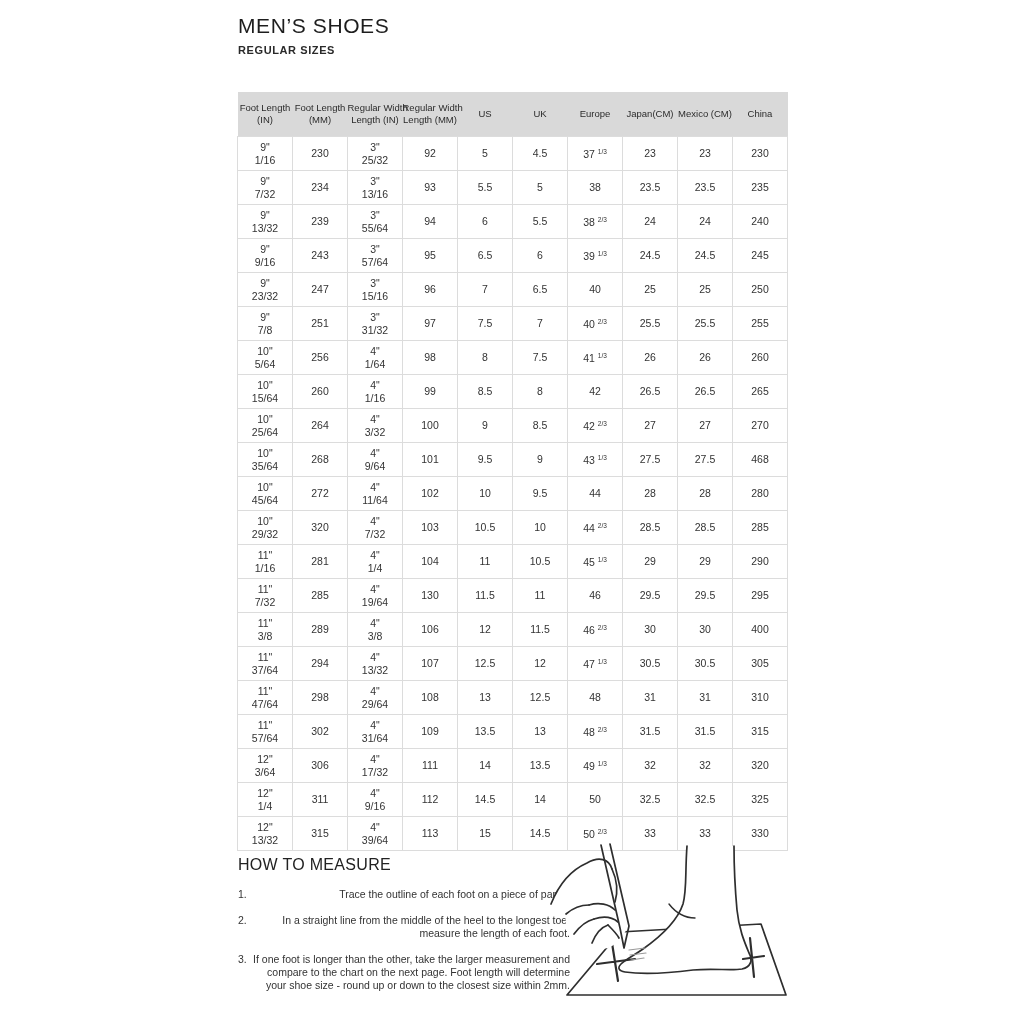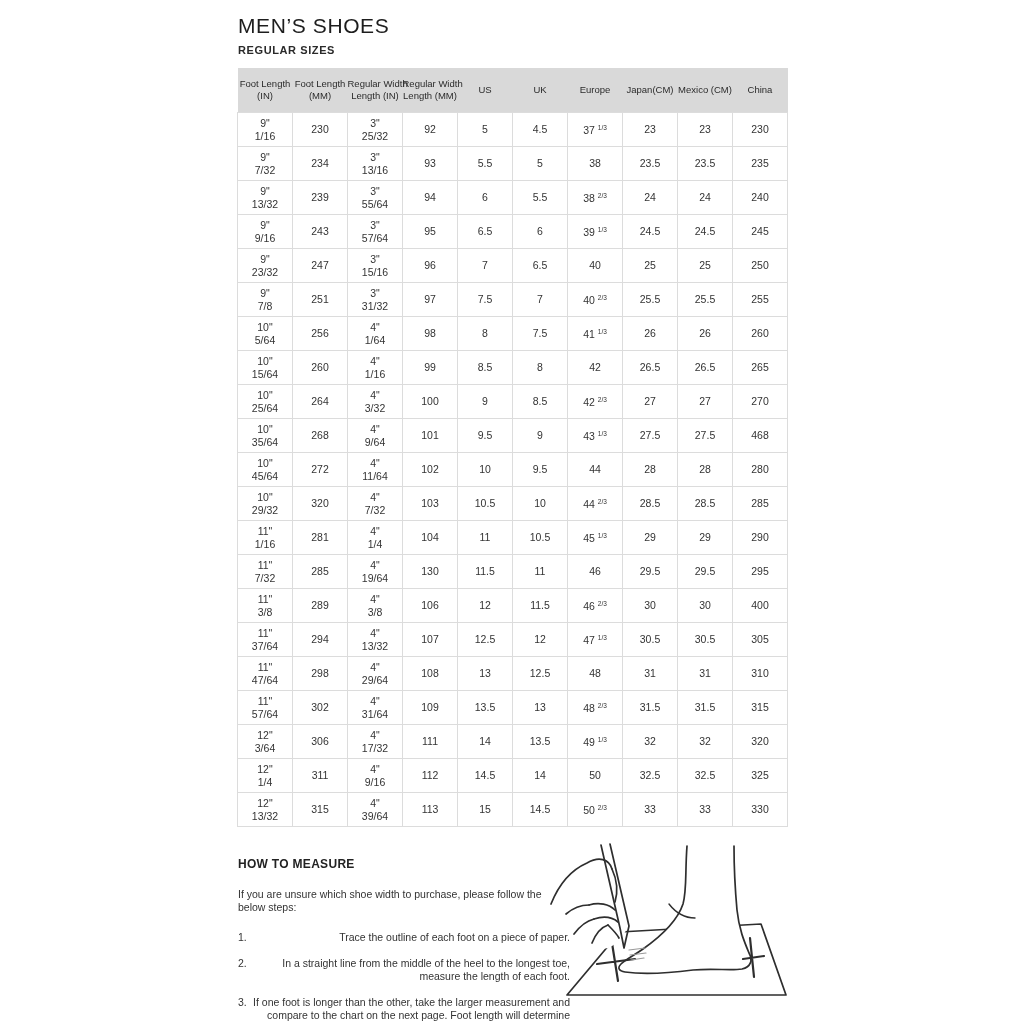--- a/index.html
+++ b/index.html
@@ -32,21 +32,21 @@
     left: 238px;
     top: 44px;
     font-size: 11px;
     font-weight: 700;
     letter-spacing: 0.6px;
     color: #2a2a2a;
   }
   table.size-table {
     position: absolute;
     left: 237px;
-    top: 68px;
+    top: 92px;
     width: 551px;
     border-collapse: collapse;
     table-layout: fixed;
   }
   .size-table thead th {
     background: #d9d9d9;
     height: 44px;
     font-size: 9.5px;
     font-weight: 400;
     color: #2b2b2b;
@@ -76,22 +76,22 @@
   .howto {
     position: absolute;
     left: 238px;
     top: 858px;
     width: 332px;
     font-size: 10.5px;
     line-height: 13px;
     color: #333333;
   }
   .howto-heading {
-    font-size: 12px;
-    font-weight: 700;
+    font-size: 16px;
+    font-weight: 400;
     letter-spacing: 0.3px;
     color: #222222;
     margin: 0 0 17px 0;
   }
   .howto-intro {
     margin: 0 0 17px 0;
   }
   .steps {
     margin: 0;
     padding: 0;
@@ -436,21 +436,20 @@
           <td>50 <span class="frac">2/3</span></td>
           <td>33</td>
           <td>33</td>
           <td>330</td>
         </tr>
       </tbody>
   </table>
 
   <div class="howto">
     <h3 class="howto-heading">HOW TO MEASURE</h3>
-    <p class="howto-intro">If you are unsure which shoe width to purchase, please follow the below steps:</p>
     <ol class="steps">
         <li>
           <span class="num">1.</span>
           <span class="text">Trace the outline of each foot on a piece of paper.</span>
         </li>
         <li>
           <span class="num">2.</span>
           <span class="text">In a straight line from the middle of the heel to the longest toe, measure the length of each foot.</span>
         </li>
         <li>

